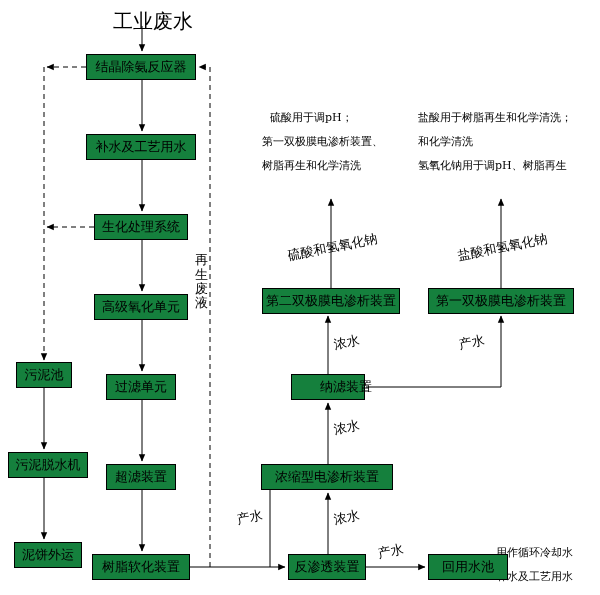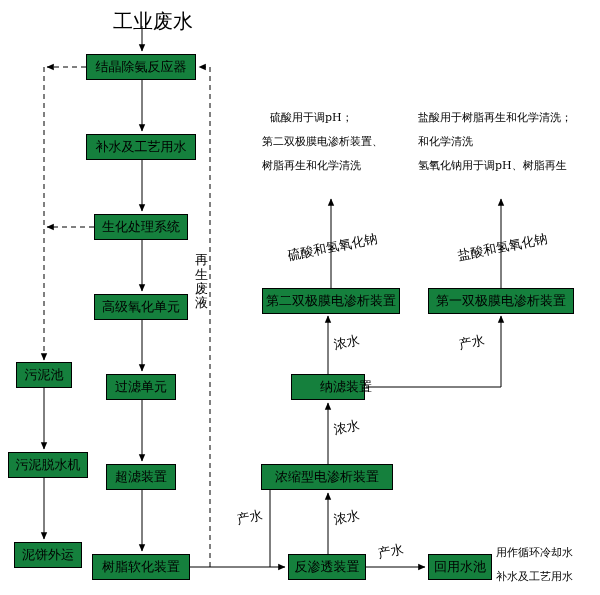--- a/index.html
+++ b/index.html
@@ -83,37 +83,37 @@
 
   <div class="node" style="left:16px;top:362px;width:56px;">污泥池</div>
   <div class="node" style="left:8px;top:452px;width:80px;">污泥脱水机</div>
   <div class="node" style="left:14px;top:542px;width:68px;">泥饼外运</div>
 
   <div class="node" style="left:288px;top:554px;width:78px;">反渗透装置</div>
   <div class="node" style="left:261px;top:464px;width:132px;">浓缩型电渗析装置</div>
   <div class="node" style="left:291px;top:374px;width:74px;padding-left:36px;">纳滤装置</div>
   <div class="node" style="left:262px;top:288px;width:138px;">第二双极膜电渗析装置</div>
   <div class="node" style="left:428px;top:288px;width:146px;">第一双极膜电渗析装置</div>
-  <div class="node" style="left:428px;top:554px;width:64px;">回用水池</div>
+  <div class="node" style="left:428px;top:554px;width:80px;">回用水池</div>
 
   <div class="lbl vert" style="left:192px;top:243px;">再生废液</div>
 
   <div class="lbl slant" style="left:237px;top:511px;">产水</div>
   <div class="lbl slant" style="left:334px;top:511px;">浓水</div>
   <div class="lbl slant" style="left:334px;top:421px;">浓水</div>
   <div class="lbl slant" style="left:334px;top:336px;">浓水</div>
   <div class="lbl slant" style="left:459px;top:336px;">产水</div>
   <div class="lbl slant" style="left:378px;top:545px;">产水</div>
 
   <div class="lbl slant" style="left:288px;top:247px;">硫酸和氢氧化钠</div>
   <div class="lbl slant" style="left:458px;top:247px;">盐酸和氢氧化钠</div>
 
   <div class="note" style="position:absolute;left:262px;top:106px;">
     <div class="indent">硫酸用于调pH；</div>
-    <div>第二双极膜电渗析装置、</div>
+    <div>第一双极膜电渗析装置、</div>
     <div>树脂再生和化学清洗</div>
   </div>
 
   <div class="note" style="position:absolute;left:418px;top:106px;">
     <div>盐酸用于树脂再生和化学清洗；</div>
     <div>和化学清洗</div>
     <div>氢氧化钠用于调pH、树脂再生</div>
   </div>
 
   <div class="note" style="position:absolute;left:496px;top:541px;">

